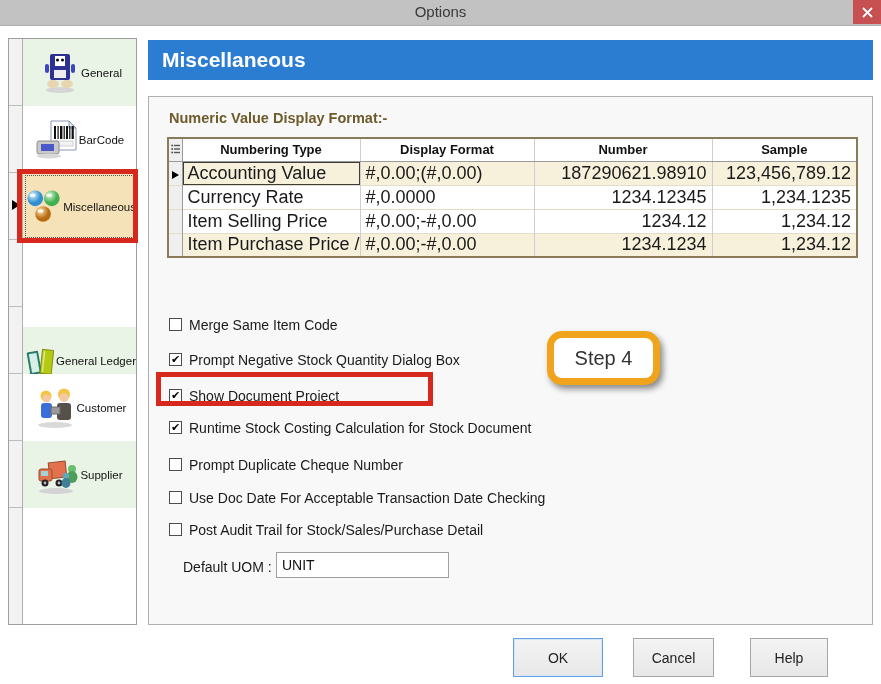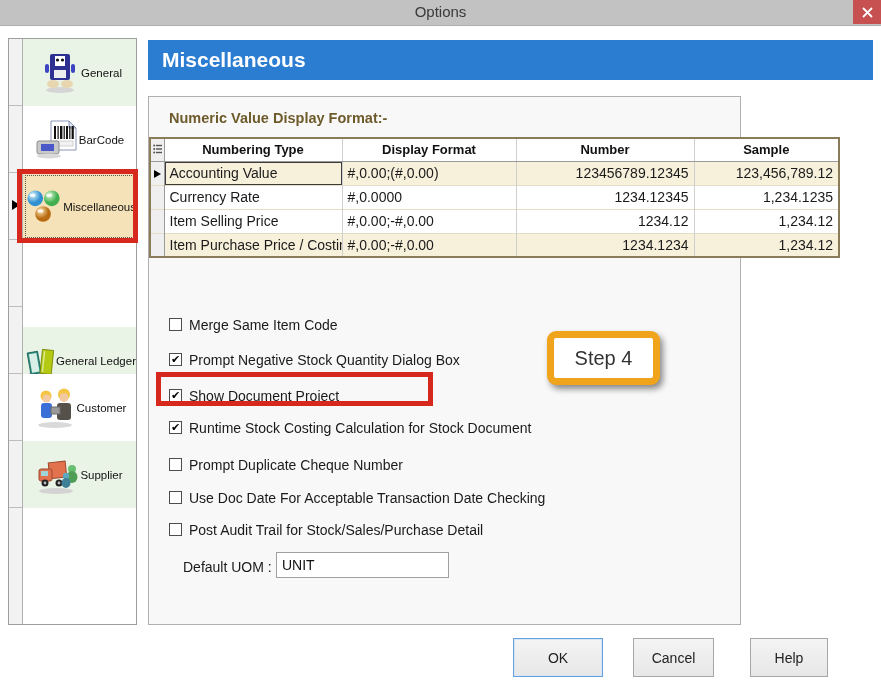--- a/index.html
+++ b/index.html
@@ -21,44 +21,44 @@
   .bg-green { background:#eaf4e6; }
   .bg-white { background:#ffffff; }
   .side-item.selected { background:#f5e2b8; outline:1px dotted #555; outline-offset:-3px; }
   .redbox { position:absolute; border:5px solid #d6281c; z-index:6; pointer-events:none; }
   .redbox.sidebar-hl { left:17px; top:169px; width:121px; height:74px; }
 
   
   .header-bar { position:absolute; left:148px; top:40px; width:725px; height:40px; background:#2b7dd2; color:#fff; font-size:21px; font-weight:bold; line-height:40px; padding-left:14px; }
 
   
-  .groupbox { position:absolute; left:148px; top:96px; width:593px; height:529px; background:#f8f8f8; border:1px solid #b0b0b0; }
+  .groupbox { position:absolute; left:148px; top:96px; width:725px; height:529px; background:#f8f8f8; border:1px solid #b0b0b0; }
   .gb-label { position:absolute; left:20px; top:13px; font-size:14.5px; font-weight:bold; color:#6e5b2b; }
 
   
-  .grid-wrap { position:absolute; left:0; top:40px; }
+  .grid-wrap { position:absolute; left:18px; top:40px; }
   table.grid { border-collapse:collapse; table-layout:fixed; width:689px; border:2px solid #8a7c58; background:#fff; }
   table.grid th { background:#fff; font-size:13px; font-weight:bold; height:23px; text-align:center; border-bottom:1px solid #9a9a9a; border-left:1px solid #cfcfcf; color:#111; }
-  table.grid td { height:24px; font-size:14px; color:#1a1a1a; padding:0 5px; border-left:1px solid #cfcfcf; border-top:1px solid #e3ddc8; overflow:hidden; white-space:nowrap; }
+  table.grid td { height:24px; font-size:18px; color:#1a1a1a; padding:0 5px; border-left:1px solid #cfcfcf; border-top:1px solid #e3ddc8; overflow:hidden; white-space:nowrap; }
   table.grid .ind { background:#efefef; border-right:1px solid #9a9a9a; border-left:none; padding:0; text-align:center; }
   tr.cream td { background:#f7f1dc; }
   tr.plain td { background:#ffffff; }
   tr.cream td.ind, tr.plain td.ind { background:#efefef; }
   td.num { text-align:right; }
   td.focus-cell { box-shadow:inset 0 0 0 1px #3c3c3c; }
   .tri-right { display:inline-block; width:0; height:0; border-left:7px solid #000; border-top:4px solid transparent; border-bottom:4px solid transparent; }
 
   
   .cb-row { position:absolute; left:20px; height:17px; display:flex; align-items:center; gap:7px; cursor:pointer; }
   .cb-box { width:13px; height:13px; background:#fff; border:1px solid #4d4d4d; font-size:11px; line-height:11px; text-align:center; color:#000; flex:0 0 13px; }
   .cb-label { font-size:14px; color:#1a1a1a; white-space:nowrap; }
   .redbox.cb-hl { left:7px; top:275px; width:277px; height:34px; }
 
   
-  .step-box { position:absolute; left:398px; top:234px; width:113px; height:54px; background:#fff; border:7px solid #efa41c; border-radius:9px; box-shadow:3px 4px 6px rgba(0,0,0,0.45); display:flex; align-items:center; justify-content:center; font-size:20px; color:#333; }
+  .step-box { position:absolute; left:398px; top:234px; width:113px; height:54px; background:#fff; border:7px solid #efa41c; border-radius:15px; box-shadow:3px 4px 6px rgba(0,0,0,0.45); display:flex; align-items:center; justify-content:center; font-size:20px; color:#333; }
 
   
   .uom-label { position:absolute; left:34px; top:462px; font-size:14px; color:#1a1a1a; }
   .uom-input { position:absolute; left:127px; top:455px; width:173px; height:26px; border:1px solid #a0a0a0; background:#fff; font-family:"Liberation Sans", sans-serif; font-size:14px; padding-left:5px; color:#111; }
 
   
   .btn { position:absolute; top:638px; height:39px; background:linear-gradient(#f4f4f4,#e7e7e7); border:1px solid #a6a6a6; font-family:"Liberation Sans", sans-serif; font-size:14px; color:#222; cursor:pointer; }
   .btn-ok { left:513px; width:90px; border:1px solid #67a1dd; box-shadow:inset 0 0 0 1px #d4e6f8; }
   .btn-cancel { left:633px; width:81px; }
   .btn-help { left:750px; width:78px; }
@@ -233,21 +233,21 @@
             <th>Display Format</th>
             <th>Number</th>
             <th>Sample</th>
           </tr>
         </thead>
         <tbody>
           <tr class="cream">
             <td class="ind"><span class="tri-right"></span></td>
             <td class="focus-cell">Accounting Value</td>
             <td>#,0.00;(#,0.00)</td>
-            <td class="num">123456789.12345</td>
+            <td class="num">187290621.98910</td>
             <td class="num">123,456,789.12</td>
           </tr>
           <tr class="plain">
             <td class="ind"></td>
             <td>Currency Rate</td>
             <td>#,0.0000</td>
             <td class="num">1234.12345</td>
             <td class="num">1,234.1235</td>
           </tr>
           <tr class="plain">

